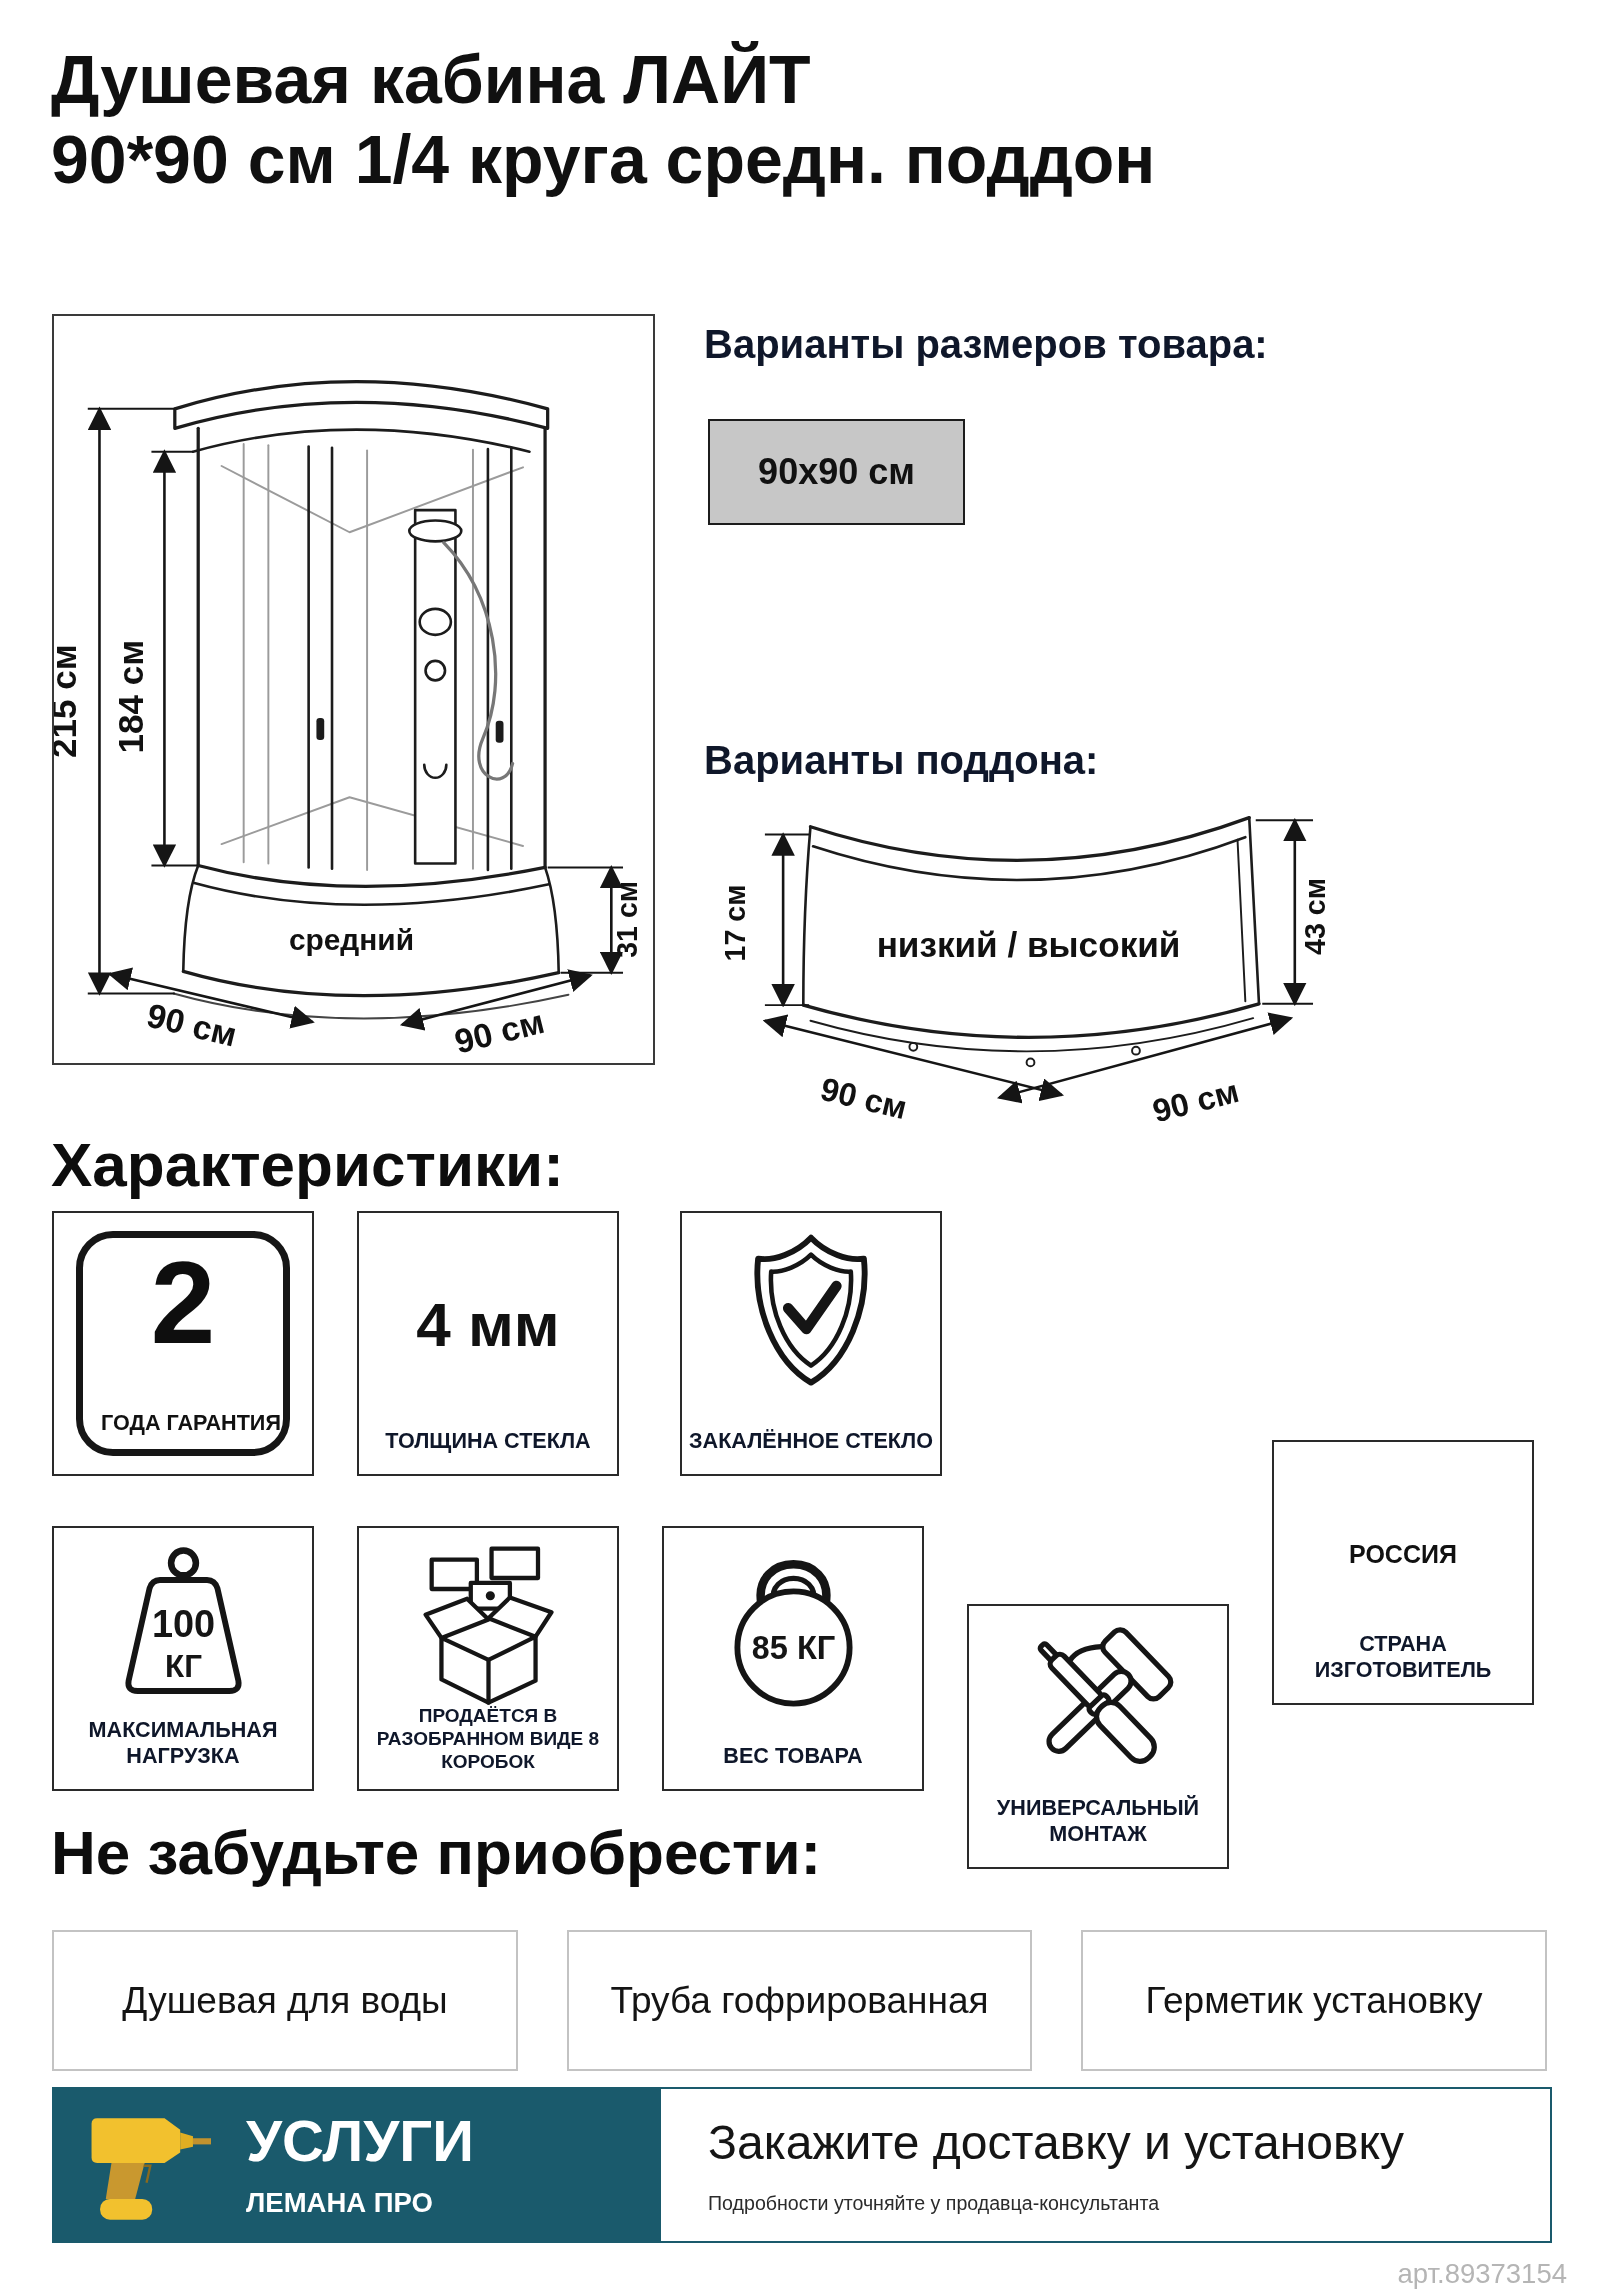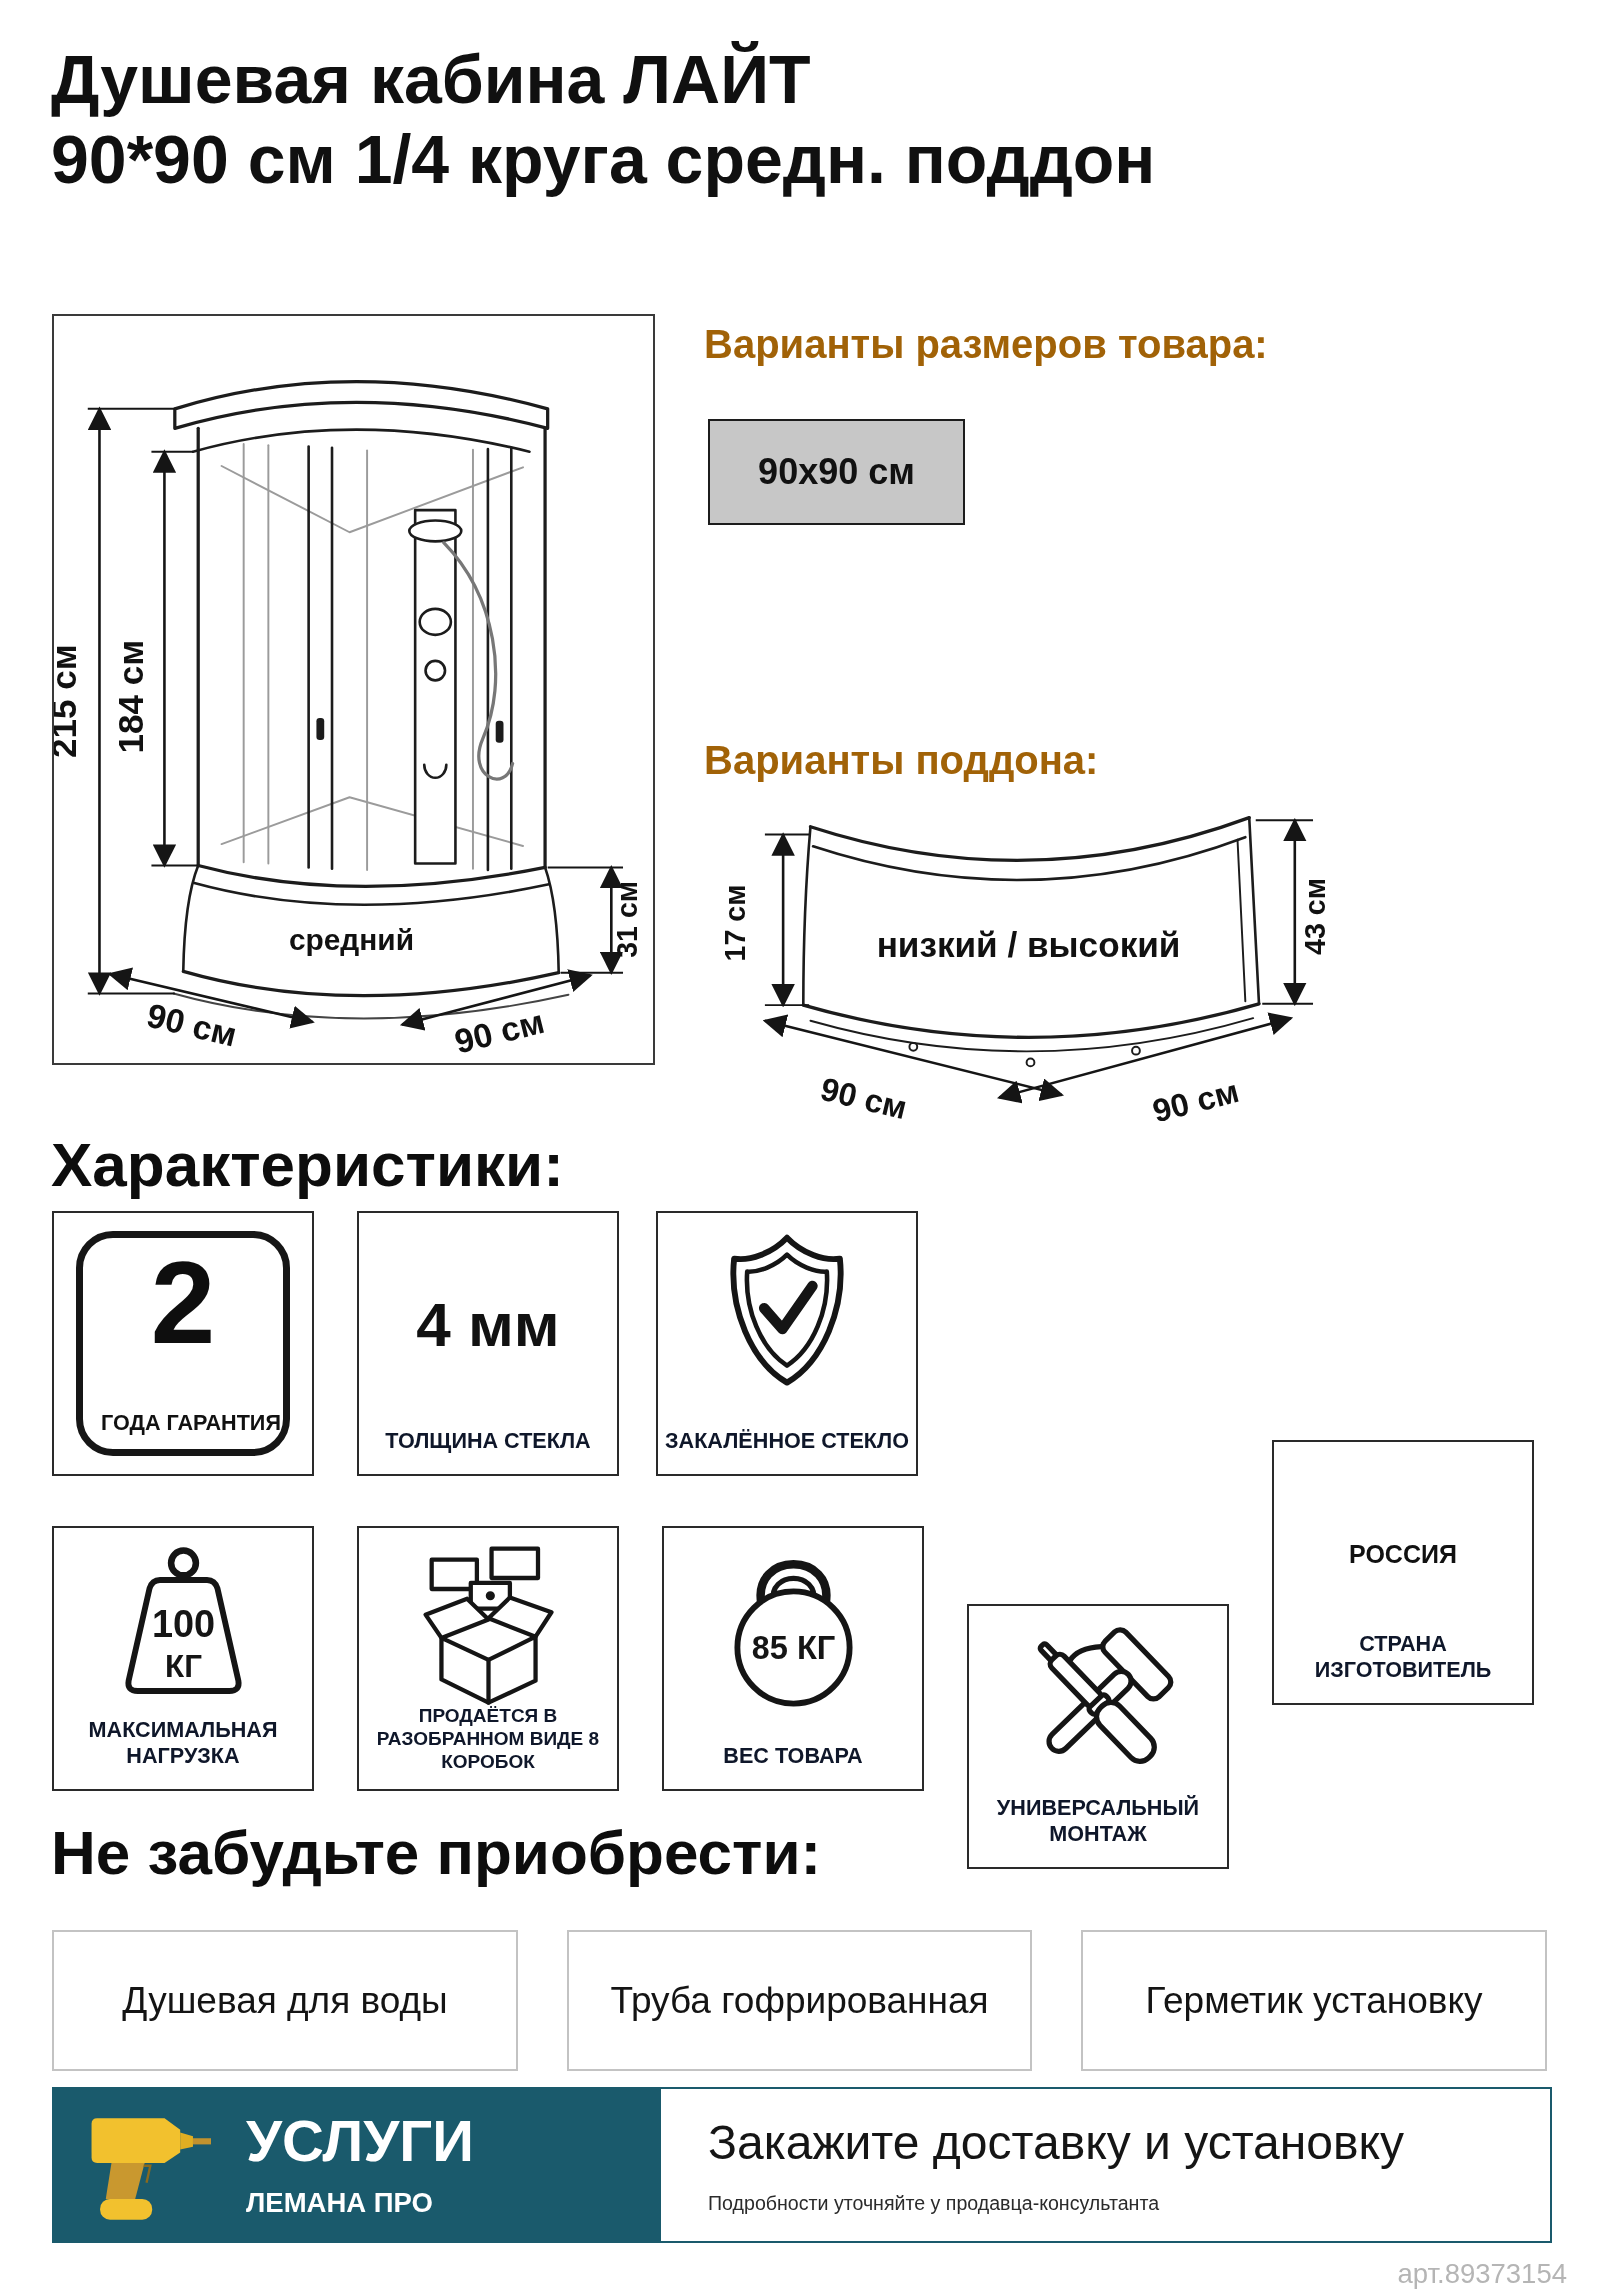--- a/index.html
+++ b/index.html
@@ -1,21 +1,21 @@
 <!DOCTYPE html>
 <html style="font-size:10.5px"><head>
 <meta charset="utf-8">
 <style>
   html,body{margin:0;padding:0;background:#fff;}
   .page{position:relative;width:1623px;height:2295px;background:#fff;overflow:hidden;
         font-family:"Liberation Sans","DejaVu Sans",sans-serif;color:#111;}
   .abs{position:absolute;}
   .title{position:absolute;left:51px;top:39px;font-size:68px;font-weight:700;line-height:1.18;color:#101010;}
   .diagram-box{position:absolute;left:52px;top:314px;width:599px;height:747px;border:2px solid #3a3a3a;background:#fff;}
-  .h-sub{position:absolute;font-size:40px;font-weight:700;color:#a16207;}
+  .h-sub{position:absolute;font-size:40px;font-weight:700;color:#0f172a;}
   .size-chip{position:absolute;left:708px;top:419px;width:257px;height:106px;background:#C7C7C7;
              border:2px solid #1c1c1c;display:flex;align-items:center;justify-content:center;
              font-size:36px;font-weight:700;box-sizing:border-box;}
   .h-section{position:absolute;font-size:62px;font-weight:700;color:#0d0d0d;}
   .tile{position:absolute;width:262px;height:265px;border:2px solid #2a2a2a;background:#fff;box-sizing:border-box;}
   .tlabel{position:absolute;left:6.5px;right:6.5px;bottom:19.6px;text-align:center;font-size:21.6px;font-weight:700;line-height:1.22;color:#0f172a;}
   .tlabel.small{font-size:19px;bottom:15.7px;}
   .ticon{position:absolute;top:18.3px;left:0;right:0;display:flex;justify-content:center;}
   .bigval{position:absolute;top:76px;left:0;right:0;text-align:center;font-size:62px;font-weight:700;}
   .country{position:absolute;top:98px;left:0;right:0;text-align:center;font-size:25px;font-weight:700;}
@@ -158,21 +158,21 @@
       <div class="g2">2</div>
       <div class="gcap">ГОДА ГАРАНТИЯ</div>
     </div>
   </div>
 
   <div class="tile" style="left:357px;top:1211px;">
     <div class="bigval">4 мм</div>
     <div class="tlabel">ТОЛЩИНА СТЕКЛА</div>
   </div>
 
-  <div class="tile" style="left:656px;top:1211px;padding-left:38px;">
+  <div class="tile" style="left:680px;top:1211px;padding-left:38px;">
     <div class="ticon">
       <svg viewBox="0 0 190 240" width="124" height="157">
         <g stroke="#151515" fill="none" stroke-linecap="round" stroke-linejoin="round">
           <path d="M95,10 C118,34 152,46 176,42 C184,118 150,200 95,232 C40,200 6,118 14,42 C38,46 72,34 95,10 Z" stroke-width="9"></path>
           <path d="M95,36 C112,53 138,63 156,62 C160,120 135,180 95,206 C55,180 30,120 34,62 C52,63 78,53 95,36 Z" stroke-width="7"></path>
           <path d="M60,118 L88,150 L134,84" stroke-width="16"></path>
         </g>
       </svg>
     </div>
     <div class="tlabel">ЗАКАЛЁННОЕ СТЕКЛО</div>

